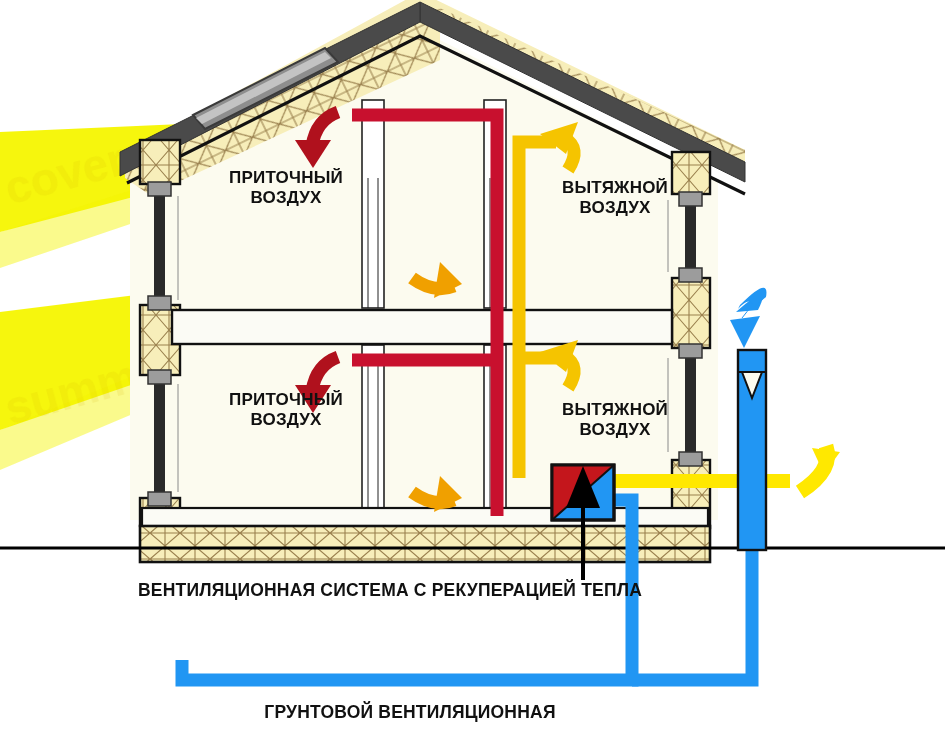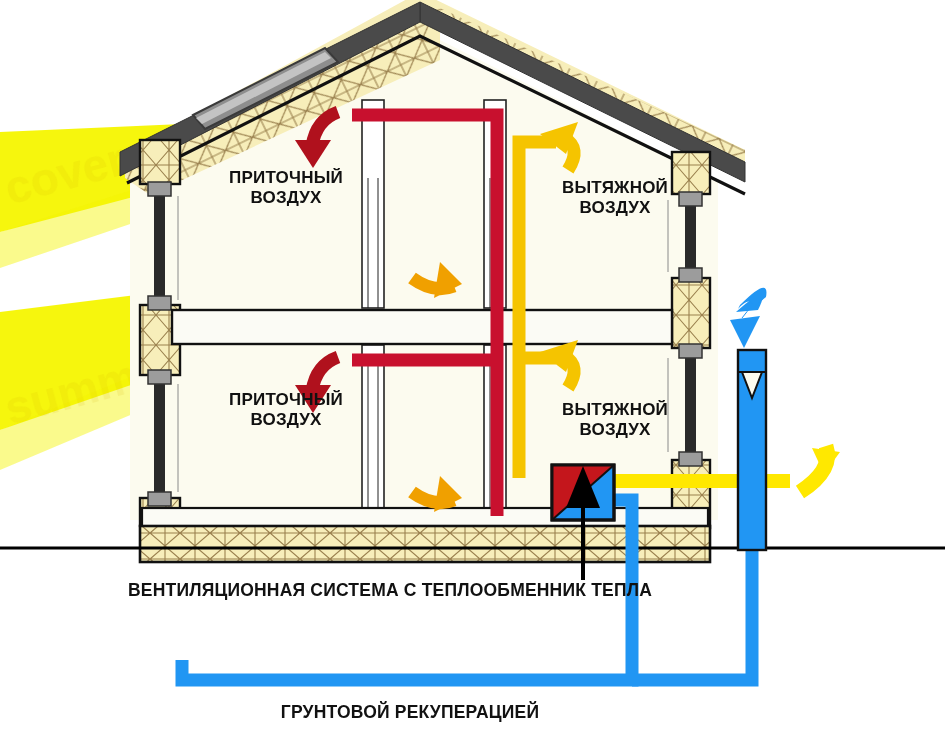--- a/index.html
+++ b/index.html
@@ -211,17 +211,17 @@
 
 <div class="lbl lbl-room" style="left:530px;top:178px;width:170px;">ВЫТЯЖНОЙ
 ВОЗДУХ</div>
 
 <div class="lbl lbl-room" style="left:196px;top:390px;width:180px;">ПРИТОЧНЫЙ
 ВОЗДУХ</div>
 
 <div class="lbl lbl-room" style="left:530px;top:400px;width:170px;">ВЫТЯЖНОЙ
 ВОЗДУХ</div>
 
-<div class="lbl lbl-cap" style="left:110px;top:580px;width:560px;">ВЕНТИЛЯЦИОННАЯ СИСТЕМА С ТЕПЛООБМЕННИК ТЕПЛА</div>
-
-<div class="lbl lbl-cap" style="left:200px;top:702px;width:420px;">ГРУНТОВОЙ РЕКУПЕРАЦИЕЙ</div>
+<div class="lbl lbl-cap" style="left:110px;top:580px;width:560px;">ВЕНТИЛЯЦИОННАЯ СИСТЕМА С РЕКУПЕРАЦИЕЙ ТЕПЛА</div>
+
+<div class="lbl lbl-cap" style="left:200px;top:702px;width:420px;">ГРУНТОВОЙ ВЕНТИЛЯЦИОННАЯ</div>
 
 </div>
 
 </body></html>

